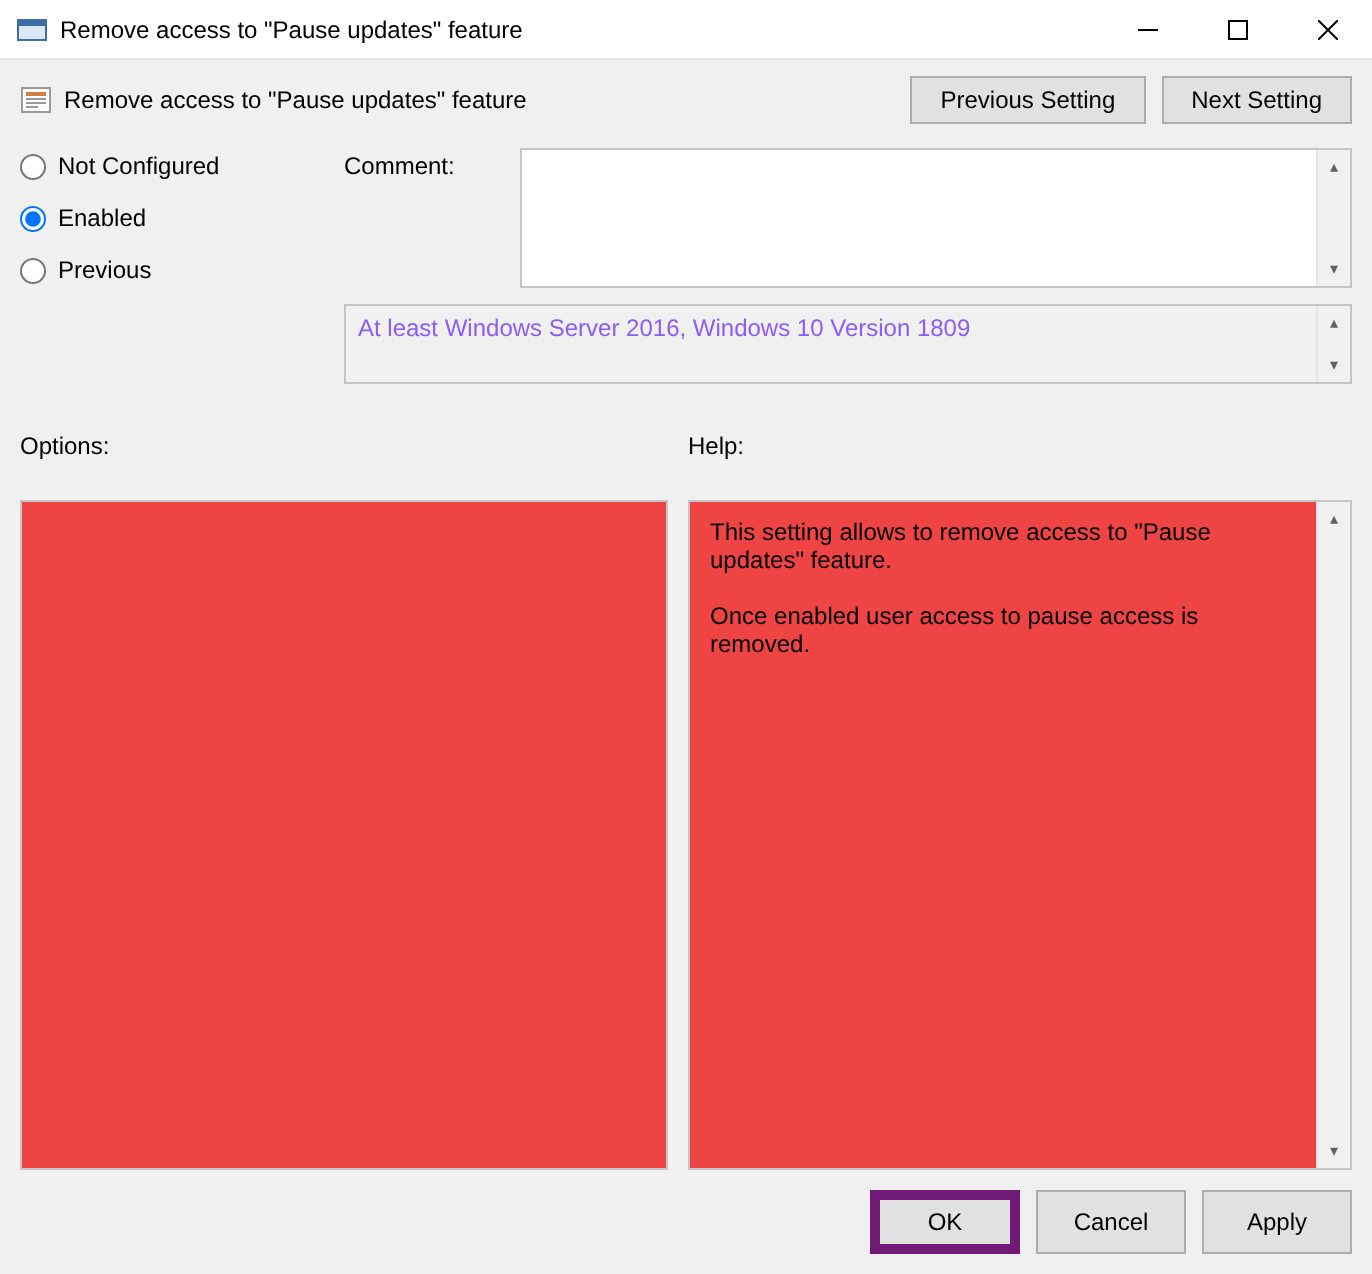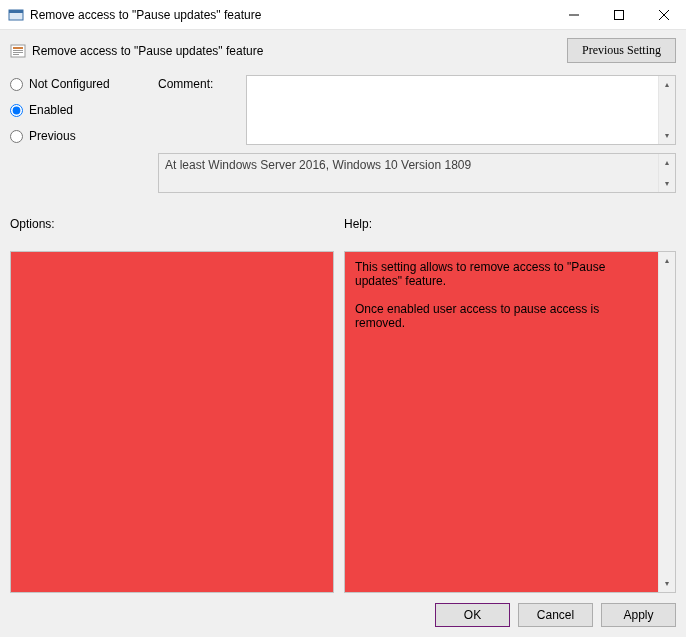--- a/index.html
+++ b/index.html
@@ -45,34 +45,34 @@
     .header-row {
       display: flex;
       align-items: center;
       gap: 6px;
       margin-bottom: 12px;
     }
     .header-icon {
       width: 16px; height: 16px;
     }
     .header-title { flex: 1; }
-    .nav-btns { display: flex; gap: 8px; font-family: Liberation Serif, serif; }
+    .nav-btns { display: flex; gap: 8px; }
     .btn {
       background: #e1e1e1;
       border: 1px solid #adadad;
       padding: 4px 14px;
       font-family: inherit;
       font-size: 12px;
       min-width: 75px;
       text-align: center;
     }
-    .btn-default { border: 1px solid #701a75; }
+    .btn-default { border: 5px solid #701a75; }
     .config-area {
       display: flex;
-      gap: 18px;
+      gap: 32px;
       margin-bottom: 8px;
       justify-content: flex-end;
     }
     .radio-col {
       width: 130px;
       padding-top: 2px;
     }
     .radio-row {
       display: flex;
       align-items: center;
@@ -103,21 +103,21 @@
     .textarea-wrap textarea {
       flex: 1;
       border: none;
       resize: none;
       font-family: inherit;
       font-size: 12px;
       padding: 4px 6px;
       background: transparent;
       outline: none;
     }
-    .textarea-wrap.readonly textarea { color: #404040; }
+    .textarea-wrap.readonly textarea { color: #8b5cf6; }
     .scrollbar {
       width: 17px;
       background: #f0f0f0;
       display: flex;
       flex-direction: column;
       justify-content: space-between;
       border-left: 1px solid #e5e5e5;
     }
     .scroll-arrow {
       height: 17px;
@@ -201,20 +201,21 @@
           <rect x="1" y="2" width="14" height="12" fill="#fff" stroke="#999"></rect>
           <rect x="3" y="4" width="10" height="2" fill="#d08040"></rect>
           <rect x="3" y="7" width="10" height="1" fill="#999"></rect>
           <rect x="3" y="9" width="10" height="1" fill="#999"></rect>
           <rect x="3" y="11" width="6" height="1" fill="#999"></rect>
         </svg>
     </span>
     <span class="header-title">Remove access to "Pause updates" feature</span>
     <div class="nav-btns">
       <button class="btn">Previous Setting</button>
+      <button class="btn">Next Setting</button>
     </div>
   </div>
 
   <div class="config-area">
     <div class="radio-col">
       <label class="radio-row">
         <input type="radio" name="state" style="">
         <span>Not Configured</span>
       </label>
       <label class="radio-row">

